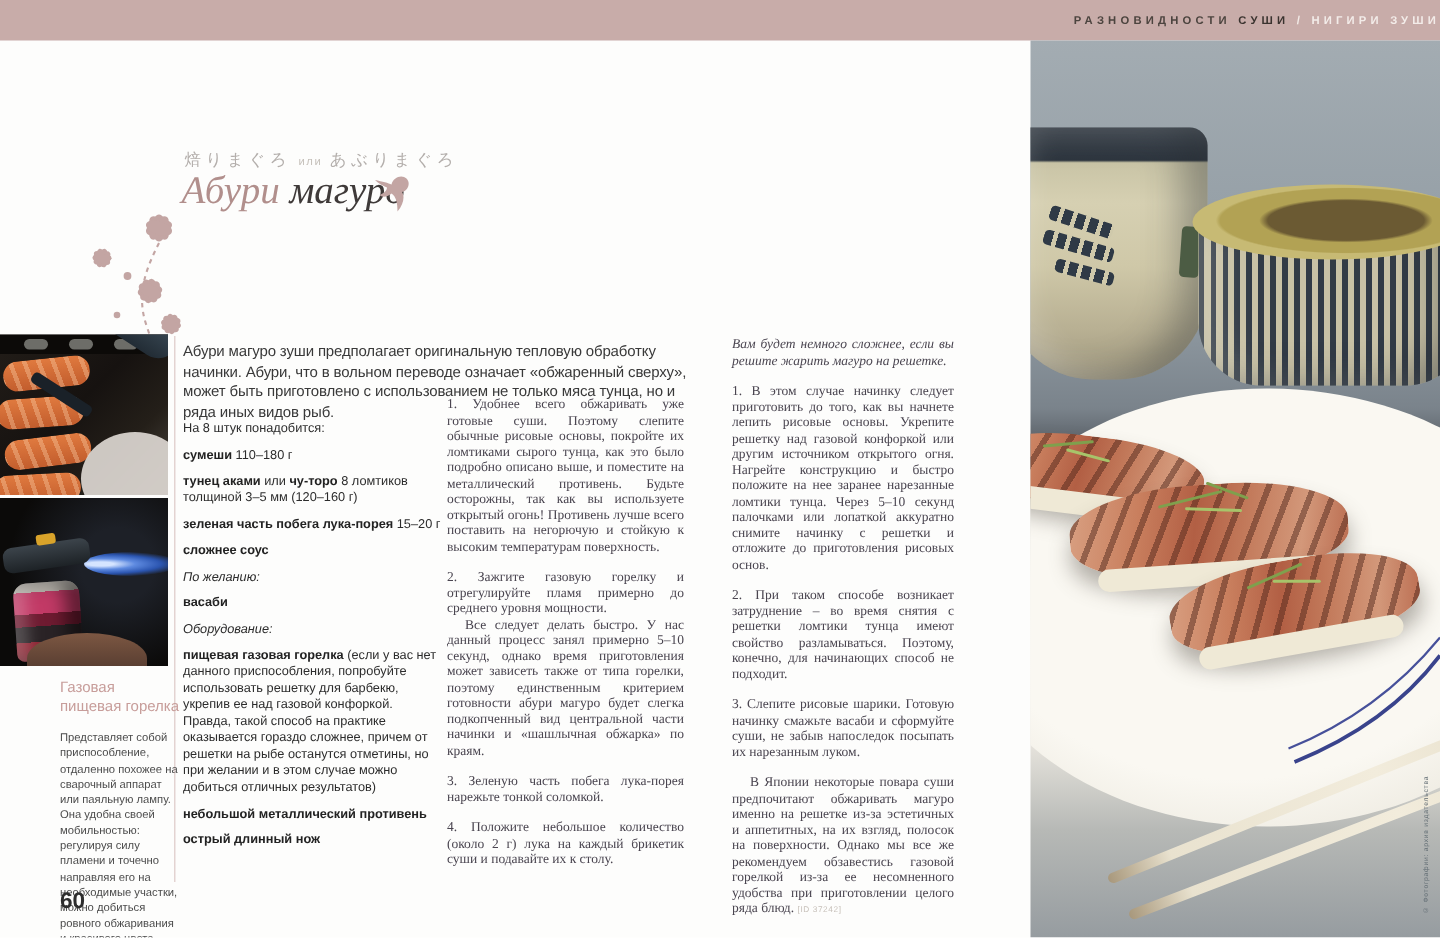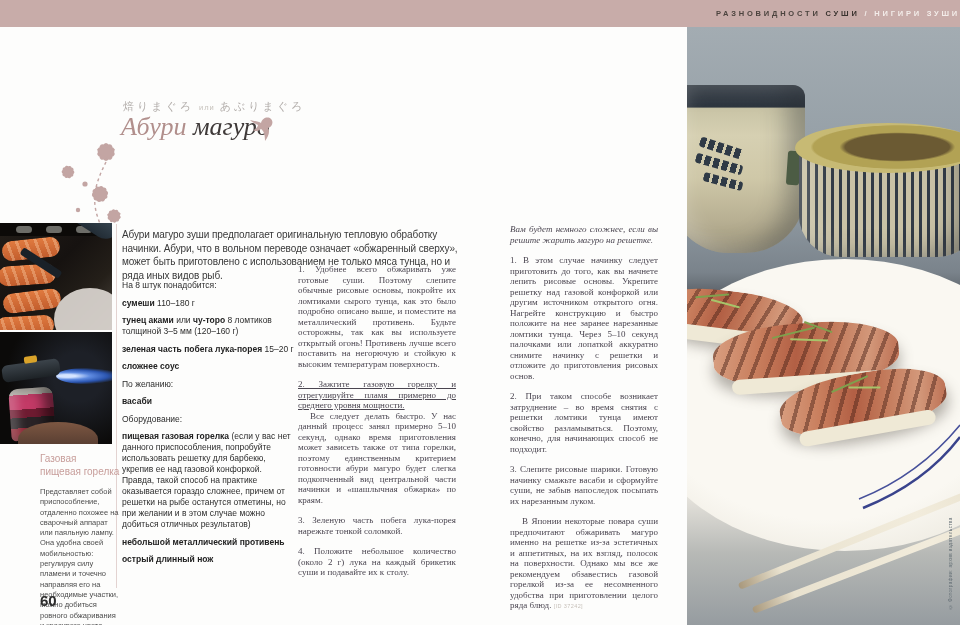--- a/index.html
+++ b/index.html
@@ -25,28 +25,28 @@
 
   
   .intro{position:absolute;left:122px;top:218px;width:338px;font-size:10px;line-height:13.5px;
          color:#393939;letter-spacing:-0.1px;}
 
   
   .col-ing{position:absolute;left:122px;top:280px;width:172px;}
   .col-ing p{margin:0 0 6.5px;font-size:8.5px;line-height:11px;color:#2c2c2c;}
   .col-ing b{font-weight:bold;color:#222;}
   .ing-head{color:#c49c99;}
-  .opt-label{color:#8f8b87;}
+  .opt-label{font-style:italic;color:#8f8b87;}
 
   
   .col-steps1{position:absolute;left:298px;top:264px;width:158px;}
-  .col-steps2{position:absolute;left:510px;top:224px;width:148px;}
+  .col-steps2{position:absolute;left:488px;top:224px;width:148px;}
   .steps p{margin:0 0 10px;font-family:"Liberation Serif",serif;font-size:9px;line-height:10.5px;
            color:#4a4550;text-align:justify;}
-  .steps p.nosp{margin-bottom:0;text-decoration:underline;}
+  .steps p.nosp{margin-bottom:0;}
   .steps p.ind{text-indent:12px;}
   .note{font-family:"Liberation Serif",serif;font-style:italic;font-size:9px;line-height:12px;
         color:#b1a3a1;text-align:center;margin:0 0 16px;}
   .ref{font-family:"Liberation Sans",sans-serif;font-size:5.5px;color:#c6bfb8;letter-spacing:.4px;}
 
   
   .blossom{position:absolute;left:48px;top:140px;width:78px;height:98px;}
   .vrule{position:absolute;left:116px;top:224px;width:1px;height:364px;background:#e3d3d1;}
 
   .photo1{position:absolute;left:0;top:223px;width:112px;height:107px;overflow:hidden;

